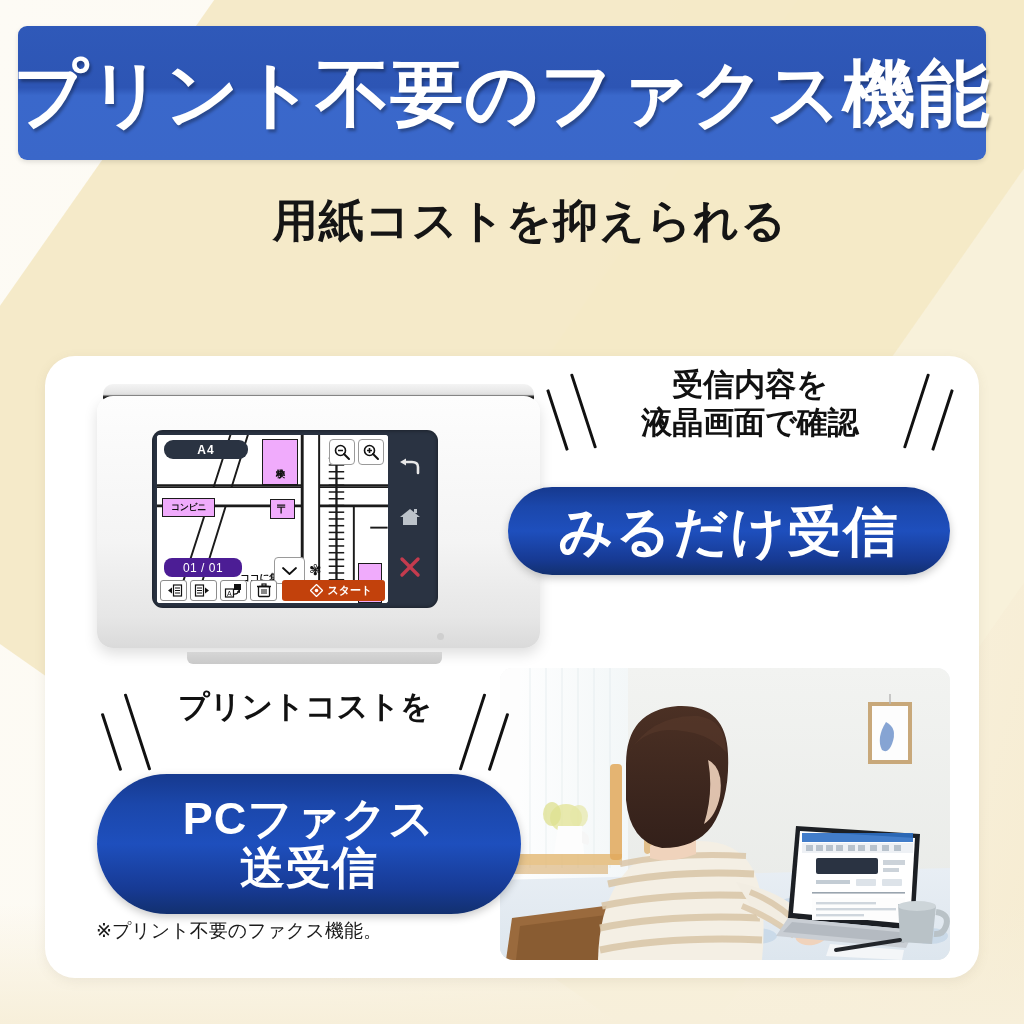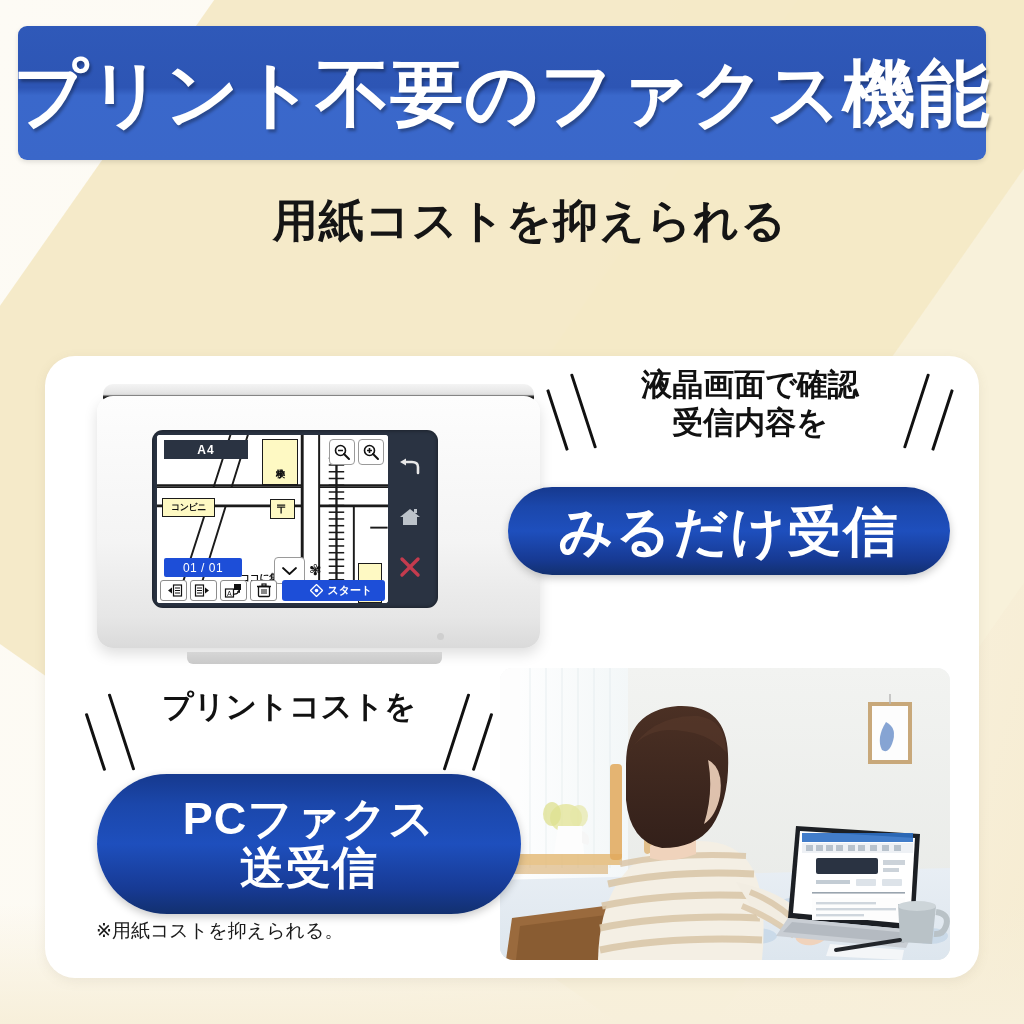--- a/index.html
+++ b/index.html
@@ -135,38 +135,38 @@
   .lcd-side svg{ display:block; }
 
   
   .map{ position:absolute; inset:0; background:#fff; }
   .map svg{ position:absolute; inset:0; }
 
   .badge-a4{
     position:absolute; left:7px; top:5px;
     width:84px; height:19px;
     background:#2a3342; color:#fff;
-    border-radius:0;
+    border-radius:9px;
     font-size:12px; font-weight:bold;
     display:flex; align-items:center; justify-content:center;
     letter-spacing:1px;
   }
   .badge-page{
     position:absolute; left:7px; bottom:26px;
     width:78px; height:19px;
-    background:#1d4ed8; color:#fff;
-    border-radius:2px;
+    background:#4c1d95; color:#fff;
+    border-radius:8px;
     font-size:12px;
     display:flex; align-items:center; justify-content:center;
     letter-spacing:.5px;
   }
   .map-box{
     position:absolute;
     border:1.6px solid #1b1b1b;
-    background:#fef9c3;
+    background:#f0abfc;
     display:flex; align-items:center; justify-content:center;
     font-size:9px; font-weight:bold; color:#111;
     line-height:1.02;
   }
   .box-school{ left:105px; top:4px; width:36px; height:46px; writing-mode:vertical-rl; }
   .box-conv{ left:5px; top:63px; width:53px; height:19px; font-size:9px; letter-spacing:-.5px;}
   .box-post{ left:113px; top:64px; width:25px; height:20px; font-size:12px;}
   .box-station{ right:6px; bottom:0px; width:24px; height:40px; writing-mode:vertical-rl; font-size:10px;}
 
   .map-label{
@@ -200,39 +200,39 @@
     display:flex; align-items:center; gap:3px;
     padding:0 3px 2px;
   }
   .tb-btn{
     width:27px; height:21px;
     background:#fff; border:1px solid #8d8d8d; border-radius:3px;
     display:flex; align-items:center; justify-content:center;
   }
   .tb-start{
     flex:1; height:21px;
-    background:#1d4ed8; border-radius:3px;
+    background:#c2410c; border-radius:3px;
     display:flex; align-items:center; justify-content:center; gap:4px;
     color:#fff; font-size:11px; font-weight:bold;
     margin-left:2px;
     padding-left:16px;
   }
 
   
   .callout{ position:absolute; z-index:5; }
   .callout-text{
     text-align:center;
     color:#111;
     font-weight:bold;
     line-height:1.22;
     white-space:nowrap;
   }
   .callout-top{ left:540px; top:366px; width:420px; }
   .callout-top .callout-text{ font-size:31px; }
-  .callout-bottom{ left:84px; top:688px; width:410px;font-family:Liberation Serif, serif; }
+  .callout-bottom{ left:100px; top:688px; width:410px;font-family:Liberation Serif, serif; }
   .callout-bottom .callout-text{ font-size:31px; }
 
   .slash{ position:absolute; background:#111; border-radius:1px; }
 
   
   .pill{
     position:absolute; z-index:6;
     background:linear-gradient(180deg,#16398e 0%,#1b47ab 22%,#1e4fbd 50%,#173a94 82%,#12306f 100%);
     border-radius:999px;
     display:flex; align-items:center; justify-content:center;
@@ -571,22 +571,22 @@
       <line x1="390" y1="26" x2="390" y2="36" stroke="#b9b9b9" stroke-width="1.5"></line>
     </svg>
   </div>
 </div>
 
 <div class="callout callout-top">
   <div class="slash" style="left:16px;  top:22px; width:3px; height:64px; transform:rotate(-18deg);"></div>
   <div class="slash" style="left:42px;  top:6px;  width:3px; height:78px; transform:rotate(-18deg);"></div>
   <div class="slash" style="right:16px; top:22px; width:3px; height:64px; transform:rotate(18deg);"></div>
   <div class="slash" style="right:42px; top:6px;  width:3px; height:78px; transform:rotate(18deg);"></div>
+  <div class="callout-text">受信内容を</div>
   <div class="callout-text">液晶画面で確認</div>
-  <div class="callout-text">受信内容を</div>
 </div>
 
 <div class="callout callout-bottom">
   <div class="slash" style="left:10px;  top:24px; width:3px; height:60px; transform:rotate(-18deg);"></div>
   <div class="slash" style="left:36px;  top:4px;  width:3px; height:80px; transform:rotate(-18deg);"></div>
   <div class="slash" style="right:10px; top:24px; width:3px; height:60px; transform:rotate(18deg);"></div>
   <div class="slash" style="right:36px; top:4px;  width:3px; height:80px; transform:rotate(18deg);"></div>
   <div class="callout-text">プリントコストを</div>
 </div>
 
@@ -594,13 +594,13 @@
   <span>みるだけ受信</span>
 </div>
 
 <div class="pill pill-pcfax">
   <span>
     <span class="l1">PCファクス</span>
     <span class="l2">送受信</span>
   </span>
 </div>
 
-<div class="footnote">※用紙コストを抑えられる。</div>
+<div class="footnote">※プリント不要のファクス機能。</div>
 
 </body></html>

